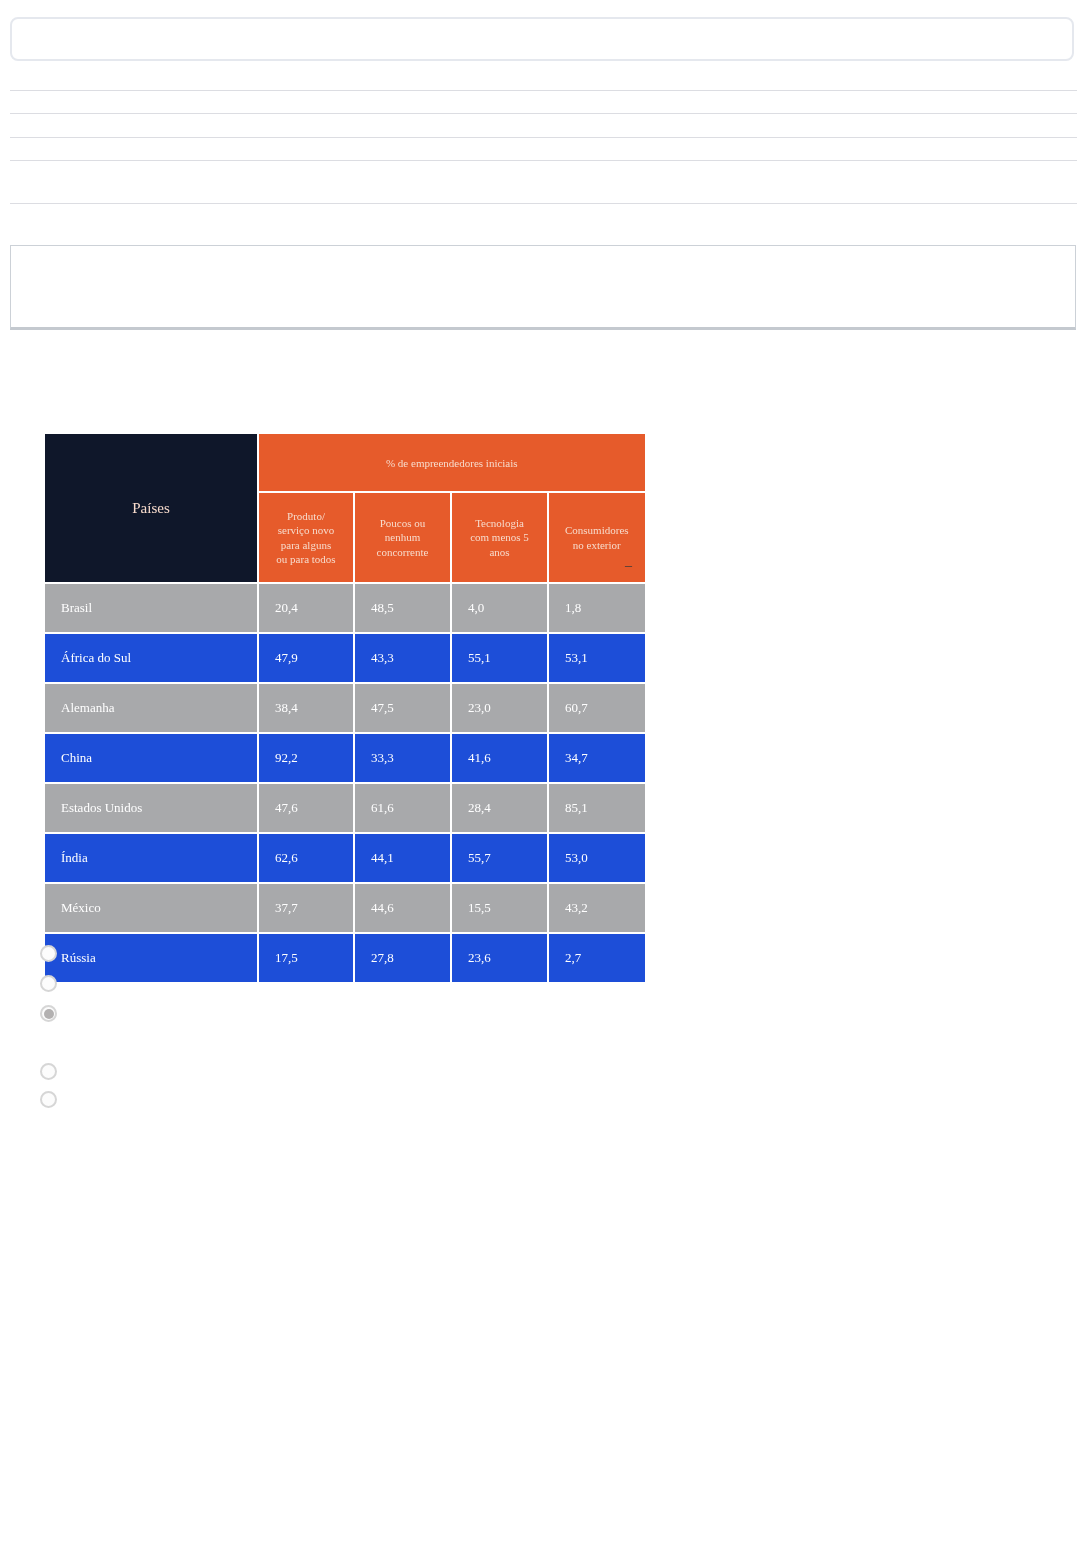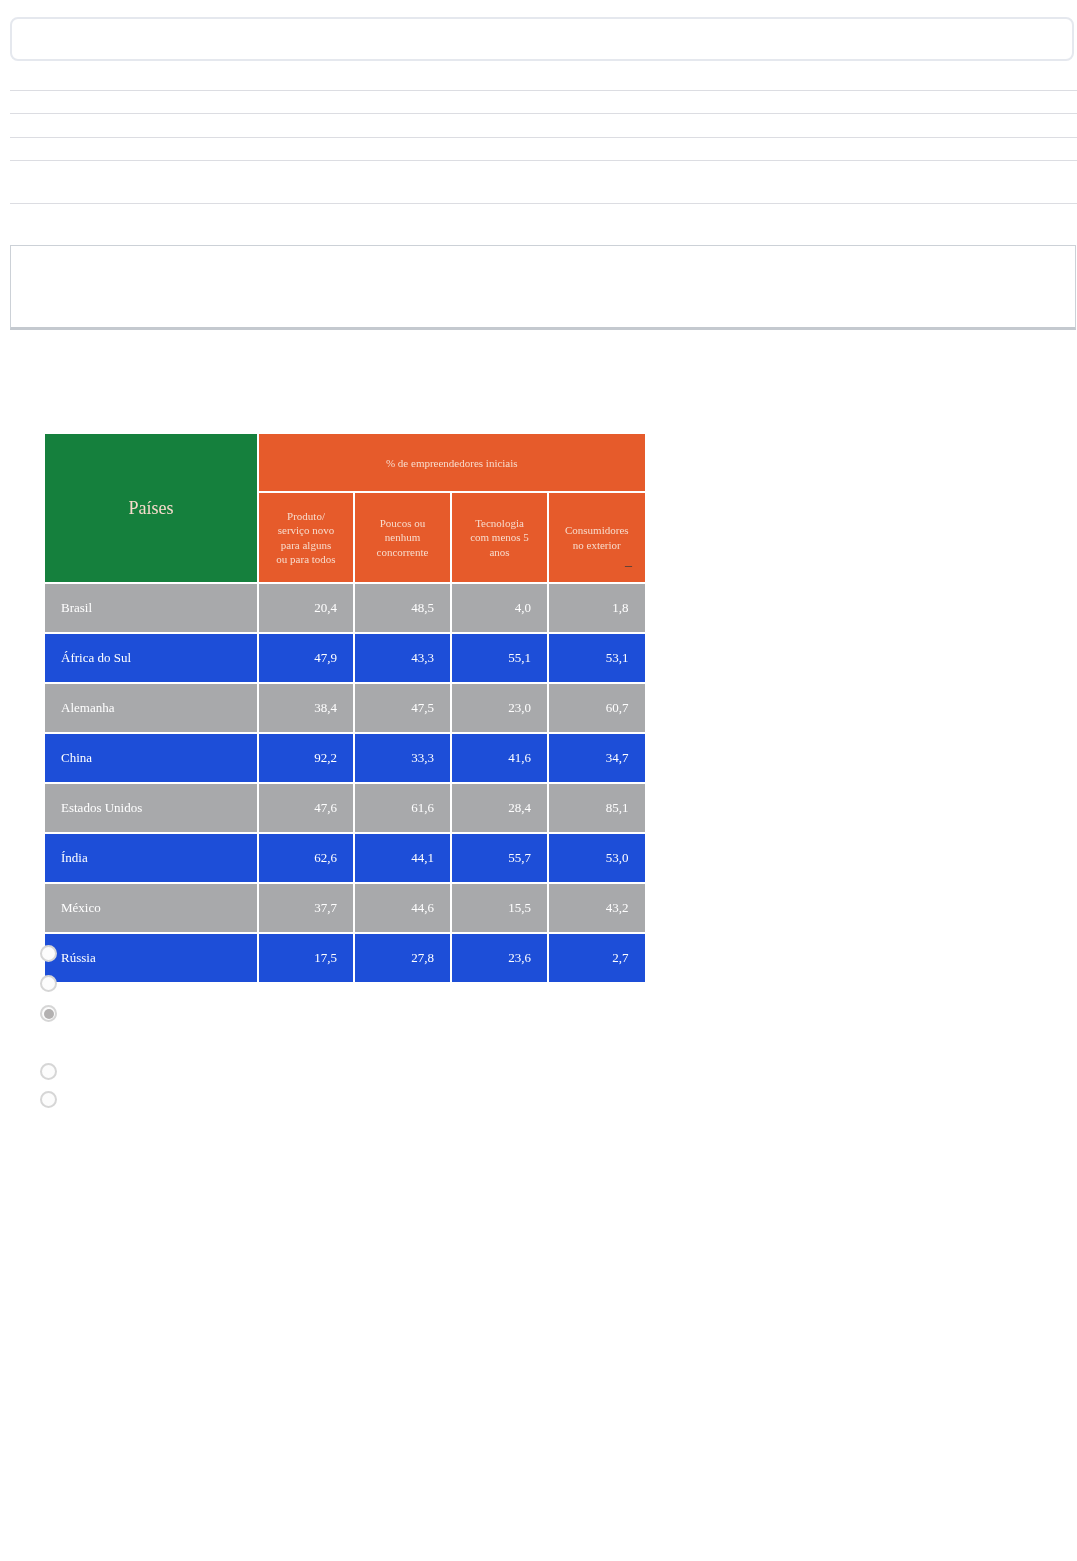--- a/index.html
+++ b/index.html
@@ -60,23 +60,23 @@
     border-spacing: 2px;
     background: #ffffff;
     font-family: "Liberation Serif", serif;
   }
   table.data th, table.data td {
     padding: 16px;
     vertical-align: middle;
   }
   th.corner {
     width: 180px;
-    background: #15803d;
+    background: #0f172a;
     color: #f7dbcc;
-    font-size: 18px;
+    font-size: 15px;
     font-weight: normal;
     text-align: center;
   }
   th.group {
     height: 25px;
     background: #e65b2b;
     color: #f7dbcc;
     font-size: 11px;
     font-weight: normal;
     text-align: center;
@@ -97,21 +97,21 @@
   col.c-v3 { width: 95px; }
   col.c-v4 { width: 94px; }
   tr.row td {
     height: 15px;
     color: #ffffff;
     font-size: 13px;
   }
   tr.row-light td { background: #a8a9ab; }
   tr.row-dark td { background: #1d4ed8; }
   td.country { text-align: left; padding-left: 17px; }
-  td.num { text-align: right; padding-right: 8px; }
+  td.num { text-align: left; padding-right: 8px; }
 
   
   .stray-dash {
     position: absolute;
     left: 625px;
     top: 558px;
     color: #3a3a3a;
     font-size: 14px;
     font-family: "Liberation Serif", serif;
   }

